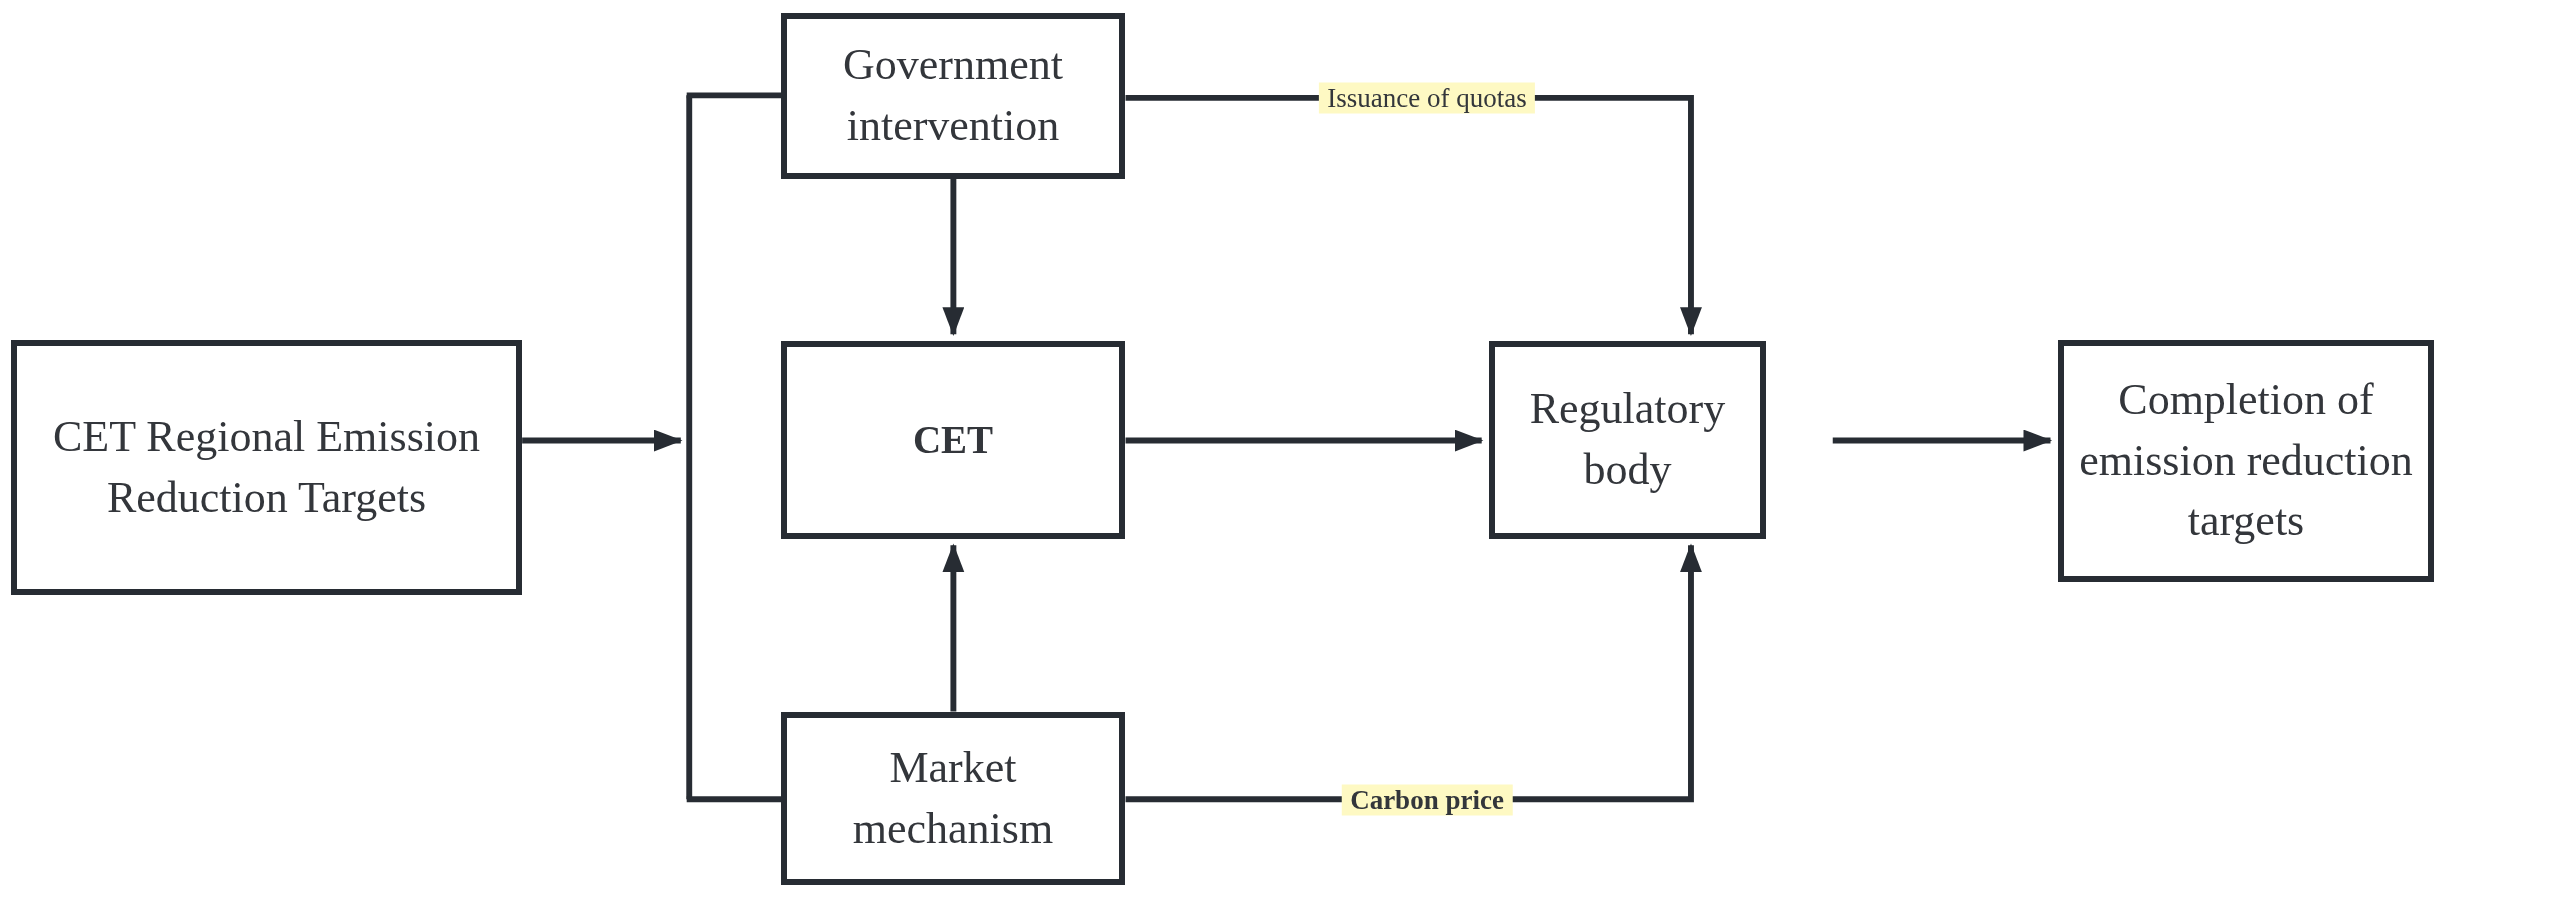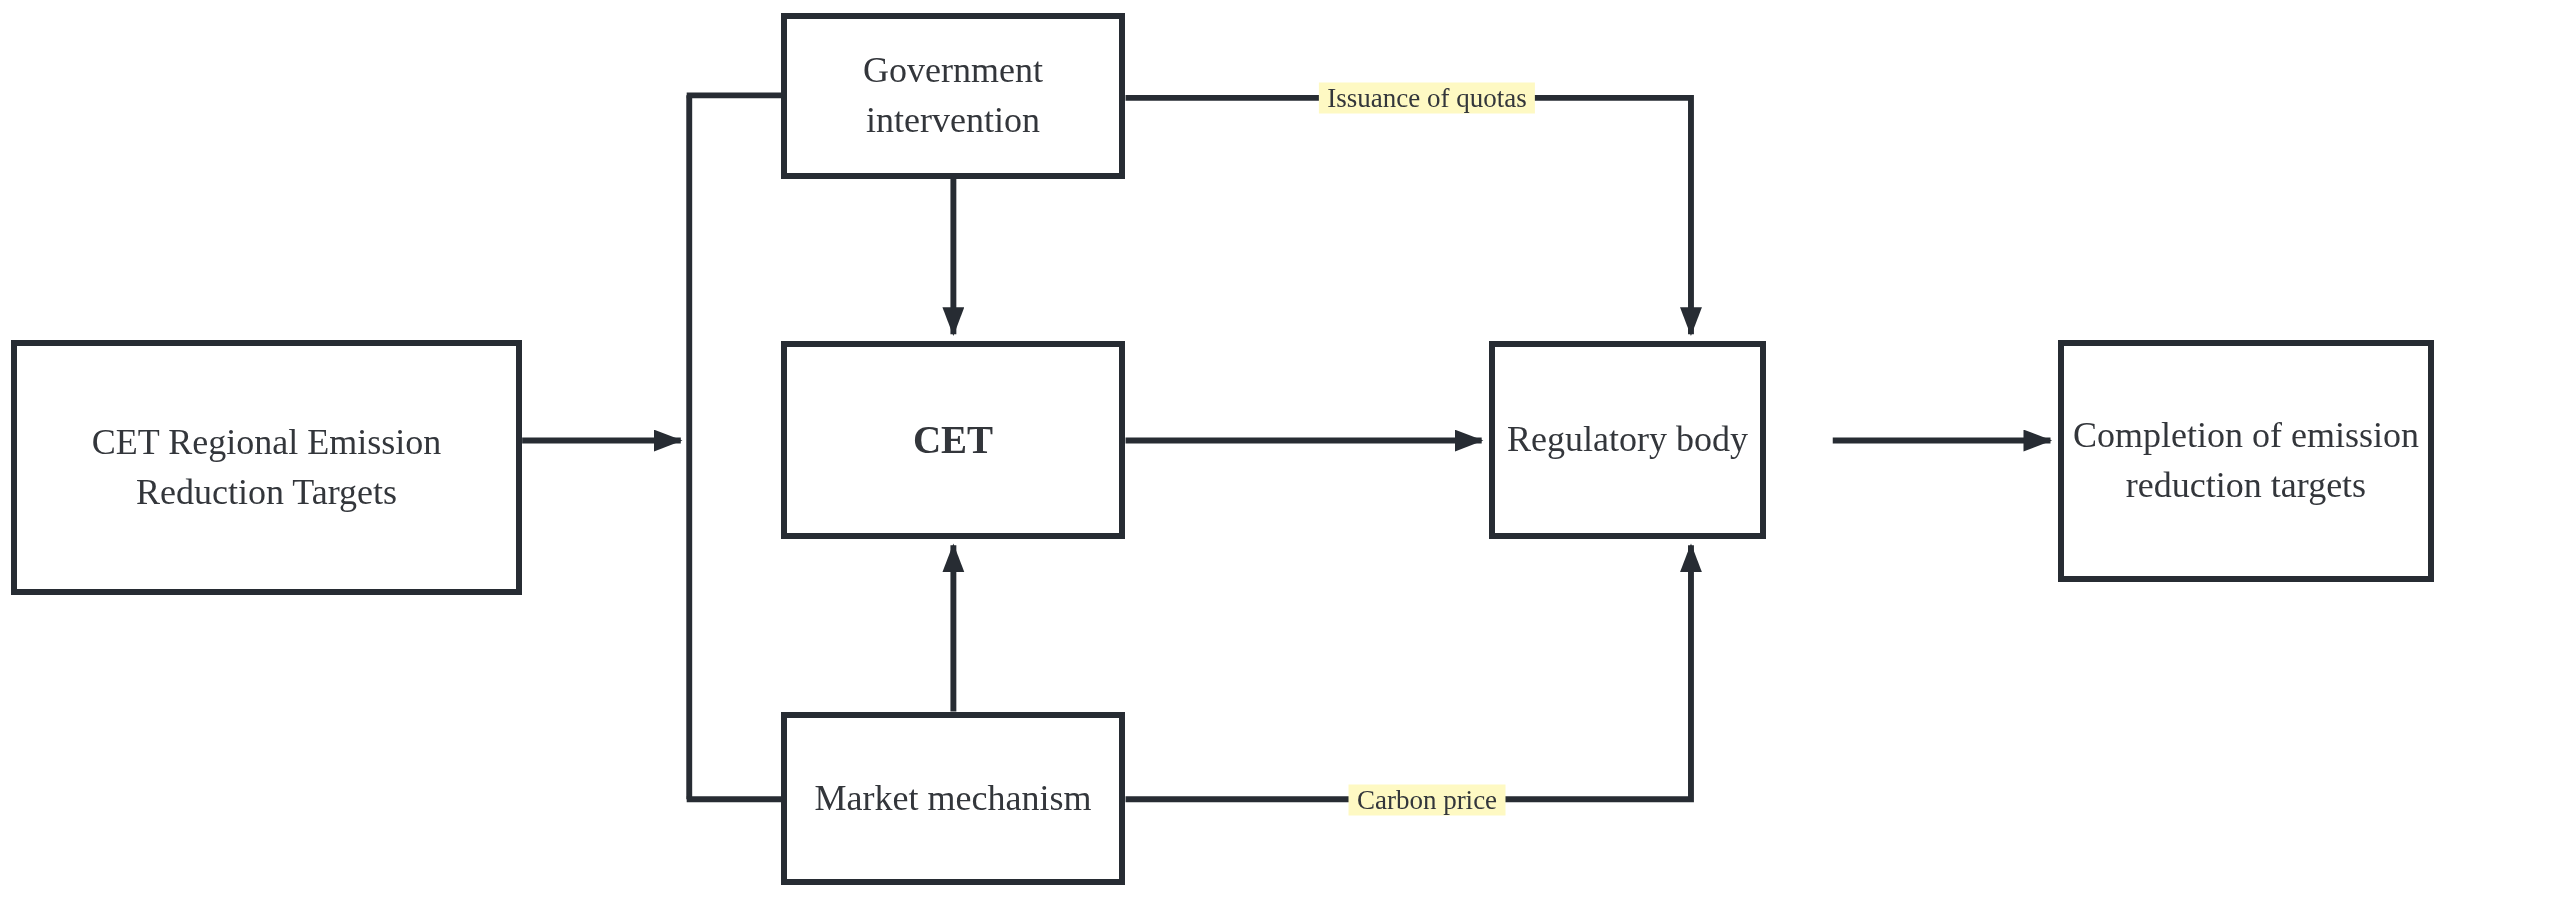--- a/index.html
+++ b/index.html
@@ -27,21 +27,21 @@
   .node {
     position: absolute;
     box-sizing: border-box;
     border: 6.8px solid #272c33;
     background: #ffffff;
     display: flex;
     align-items: center;
     justify-content: center;
     text-align: center;
     color: #33363b;
-    font-size: 36px;
+    font-size: 44px;
     line-height: 1.38;
   }
   .node .label {
     display: inline-block;
     max-width: 439px;
   }
   #node-cet {
     font-weight: bold;
     font-size: 39px;
   }
@@ -55,21 +55,21 @@
     white-space: nowrap;
   }
   
   #node-targets    { left: 11px;   top: 340px; width: 511px; height: 255px; }
   #node-government { left: 781px;  top: 12.7px;  width: 344px; height: 166px; }
   #node-cet        { left: 781px;  top: 341px; width: 344px; height: 198px; font-family: Liberation Serif, serif; }
   #node-market     { left: 781px;  top: 712px; width: 344px; height: 173px; }
   #node-regulatory { left: 1489px; top: 341px; width: 277px; height: 198px; }
   #node-completion { left: 2058px; top: 340px; width: 376px; height: 242px; }
   #edge-label-quotas { left: 1427px; top: 98px; }
-  #edge-label-carbon { left: 1427px; top: 800px; }
+  #edge-label-carbon { left: 1427px; top: 800px; font-weight: bold; }
 </style>
 </head>
 <body>
 
 <div id="canvas">
 
   <svg id="connector-layer" viewBox="0 0 3051 1070" xmlns="http://www.w3.org/2000/svg">
     <defs>
       <marker id="arrow" markerUnits="userSpaceOnUse" markerWidth="40" markerHeight="30" refX="32" refY="13" orient="auto">
         <path d="M0,0 L34,13 L0,26 Z" fill="#272c33"></path>

